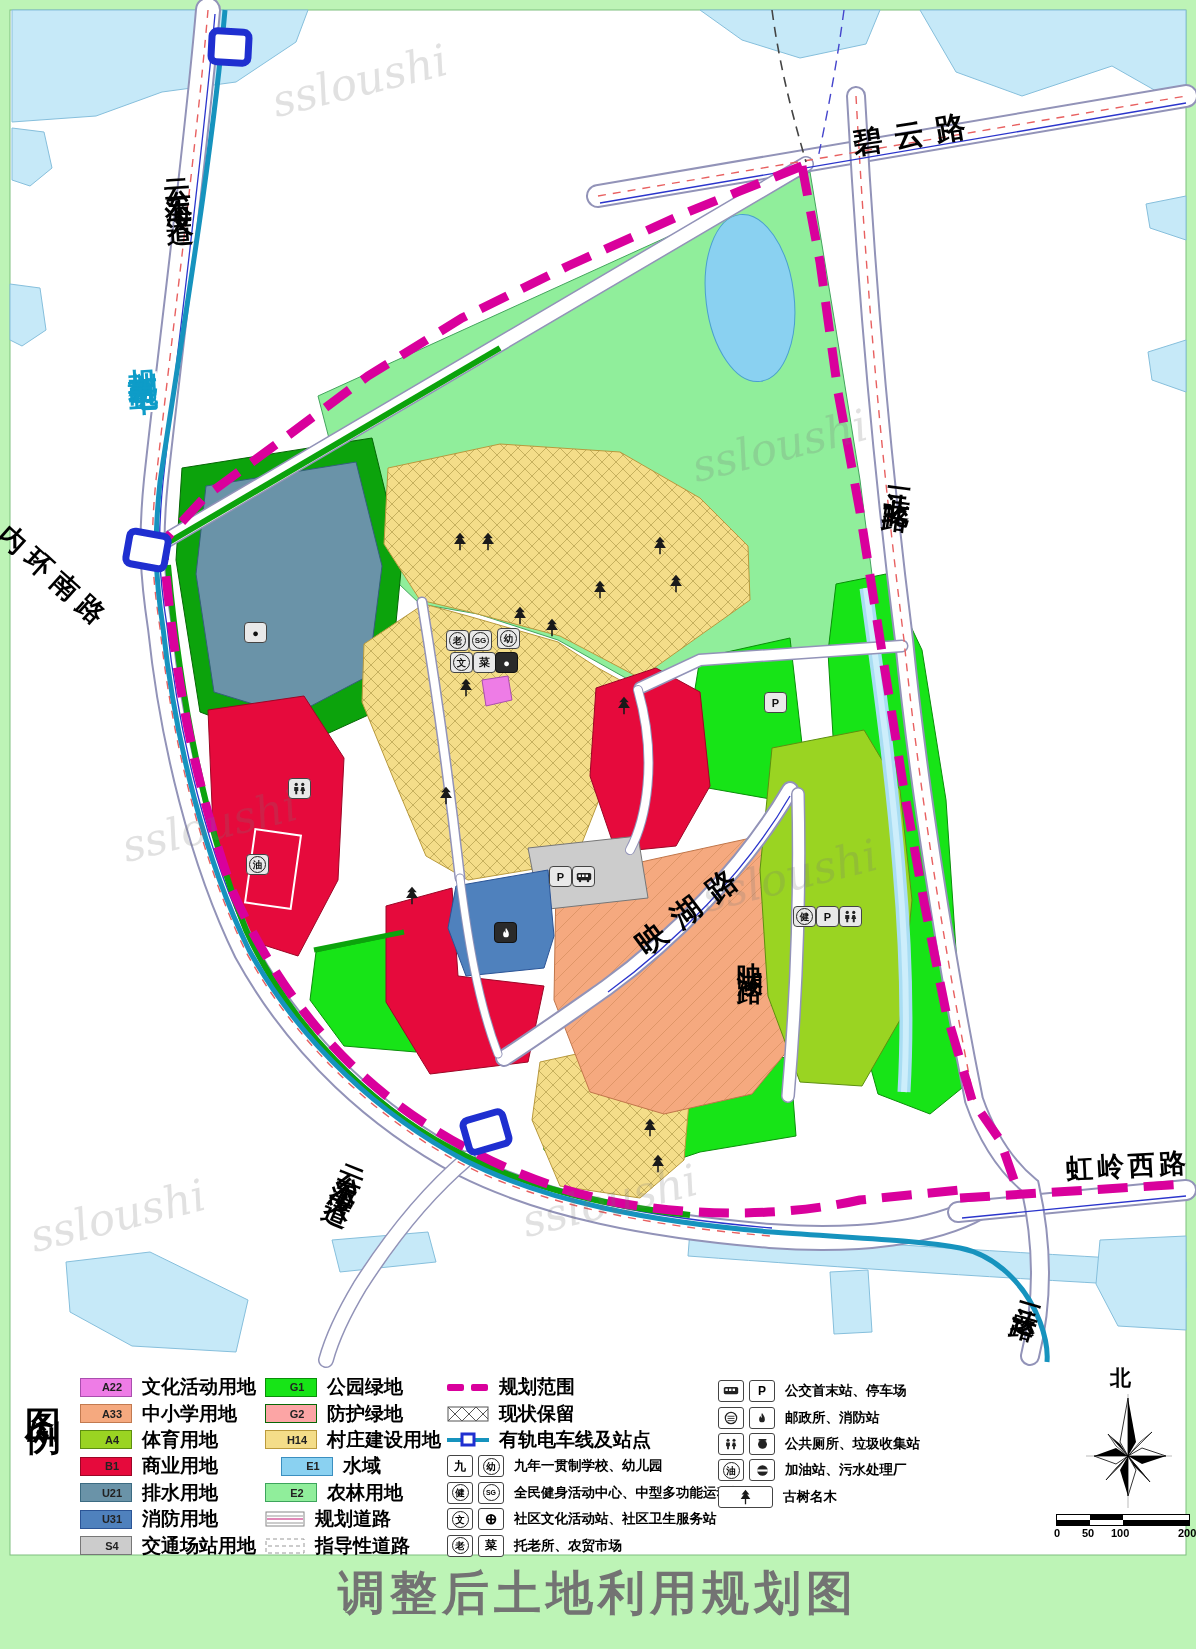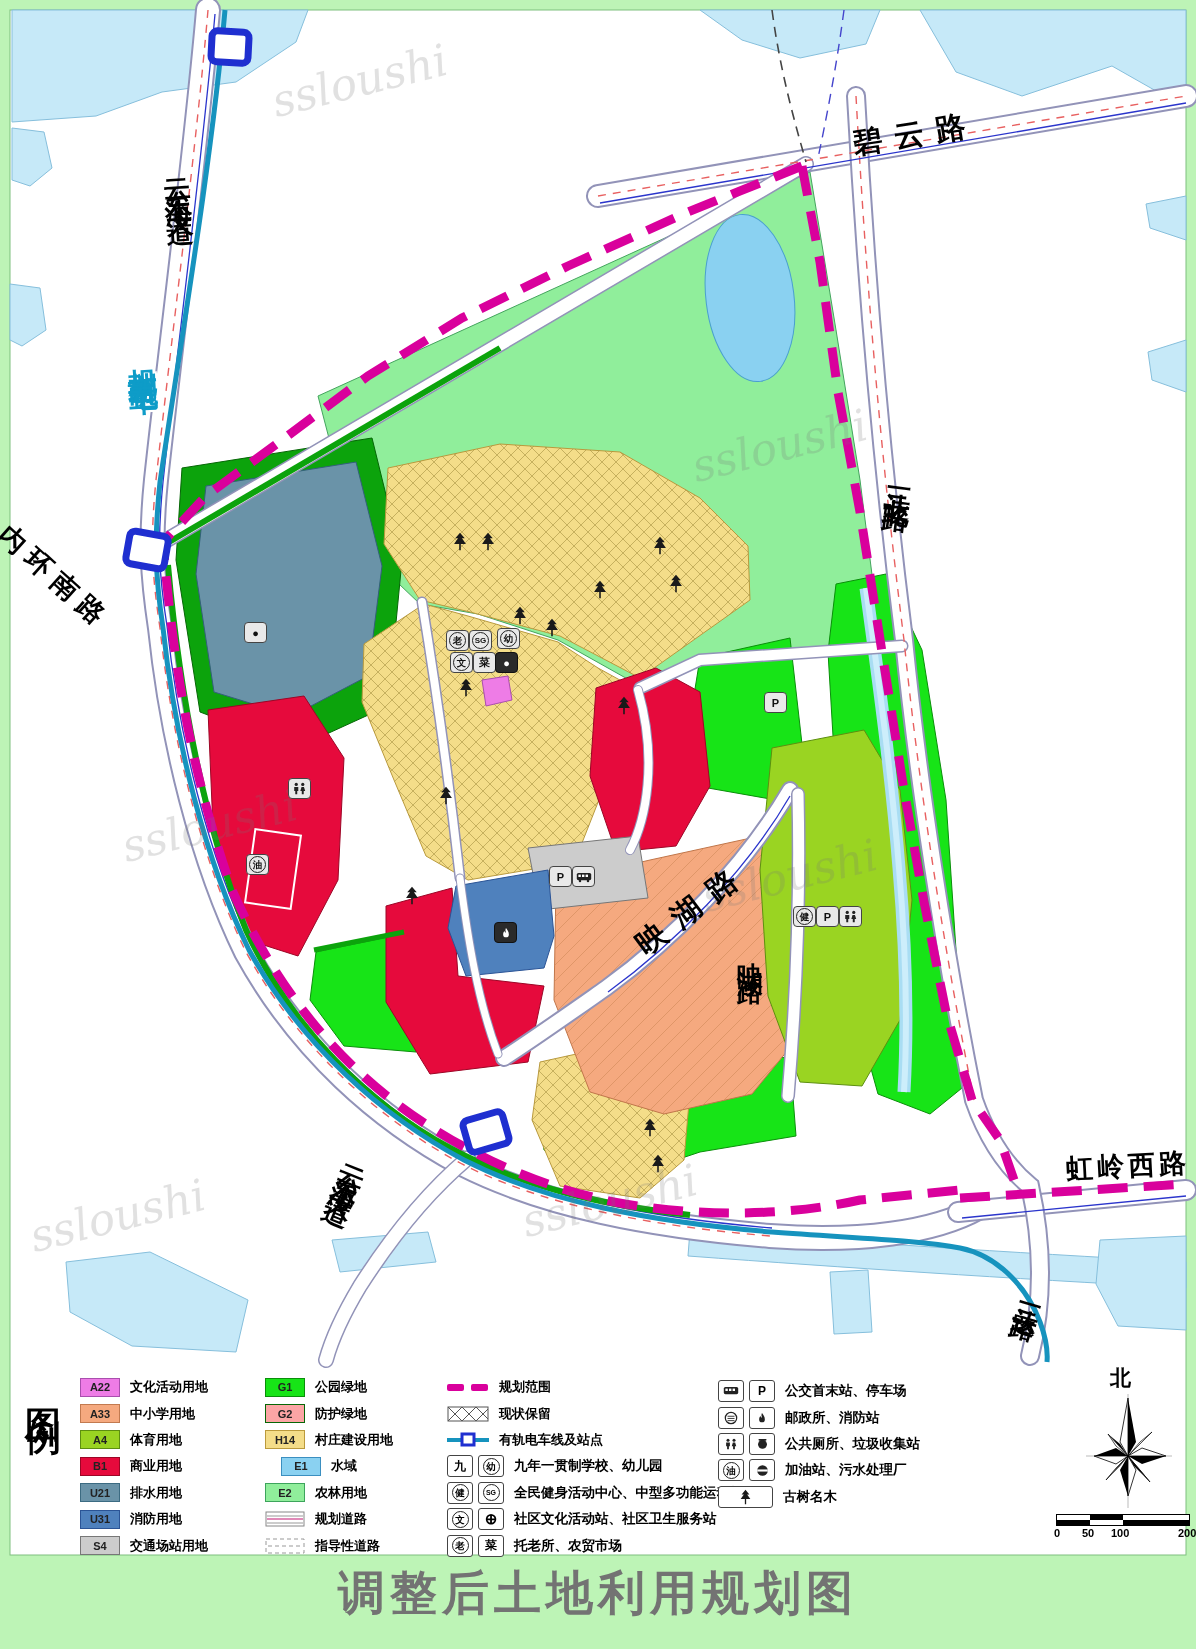--- a/index.html
+++ b/index.html
@@ -32,22 +32,22 @@
   .wm{position:absolute;font-family:"DejaVu Serif",serif;font-style:italic;font-size:44px;
     color:rgba(120,120,120,0.22);transform:rotate(-14deg);z-index:8;pointer-events:none;}
 
   
   #legend{position:absolute;left:0;top:1368px;width:1186px;height:186px;z-index:22;}
   #legend-heading{position:absolute;left:18px;top:12px;writing-mode:vertical-rl;
     font-size:36px;font-weight:bold;letter-spacing:12px;color:#000;}
   .lcol{position:absolute;top:6px;}
   .lrow{height:26.4px;display:flex;align-items:center;gap:10px;}
   .swatch{width:38px;height:17px;border:1.5px solid #555;display:flex;align-items:center;
-    justify-content:center;font-size:11px;font-weight:bold;color:#222;flex:0 0 auto;}
-  .llabel{font-size:13px;font-weight:bold;color:#000;}
+    justify-content:center;font-size:11px;font-weight:bold;color:#222;flex:0 0 auto;padding-left:12px;}
+  .llabel{font-size:19px;font-weight:bold;color:#000;}
   .llabel.sm{font-size:13.5px;}
   .lgbox{width:24px;height:20px;border:1.5px solid #444;border-radius:3px;background:#fff;
     display:flex;align-items:center;justify-content:center;font-size:12px;font-weight:bold;flex:0 0 auto;}
   .circ{border:1.2px solid #222;border-radius:50%;width:15px;height:15px;font-size:9.5px;
     line-height:15px;text-align:center;display:block;}
   .pair{display:flex;gap:5px;align-items:center;flex:0 0 auto;}
 
   
   #north-label{position:absolute;left:1110px;top:1364px;font-size:21px;font-weight:bold;z-index:20;}
   #compass{position:absolute;left:1082px;top:1392px;z-index:20;}

